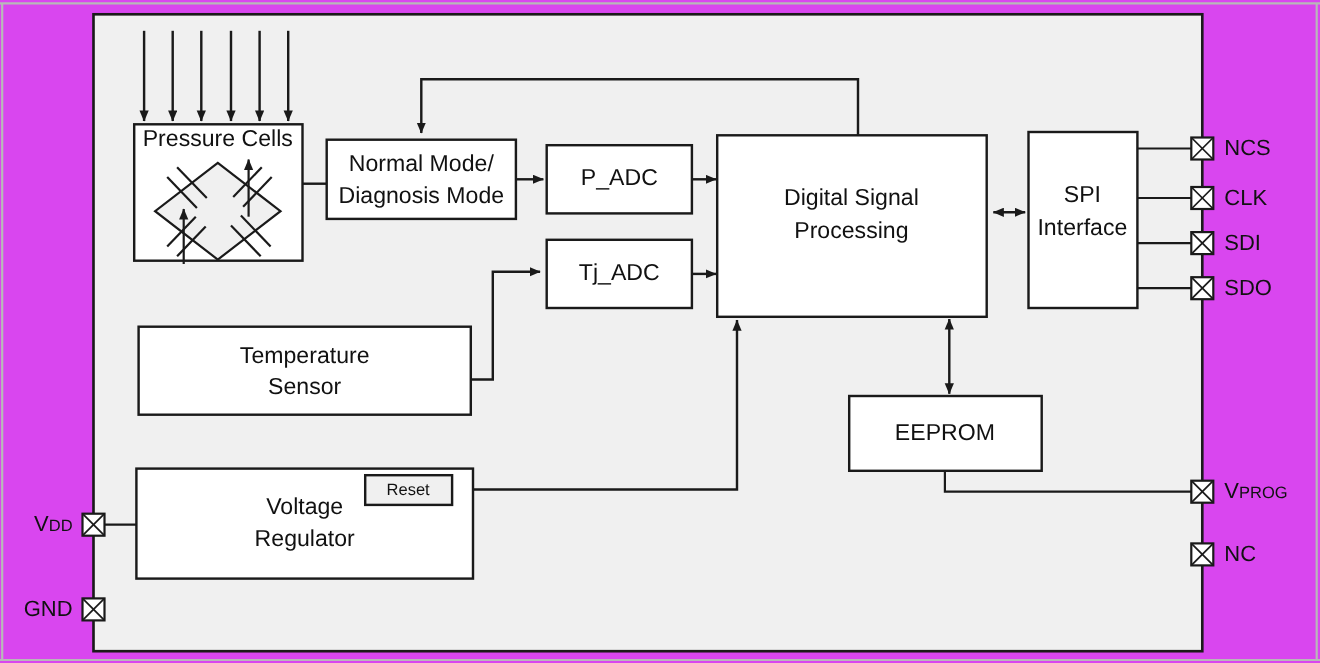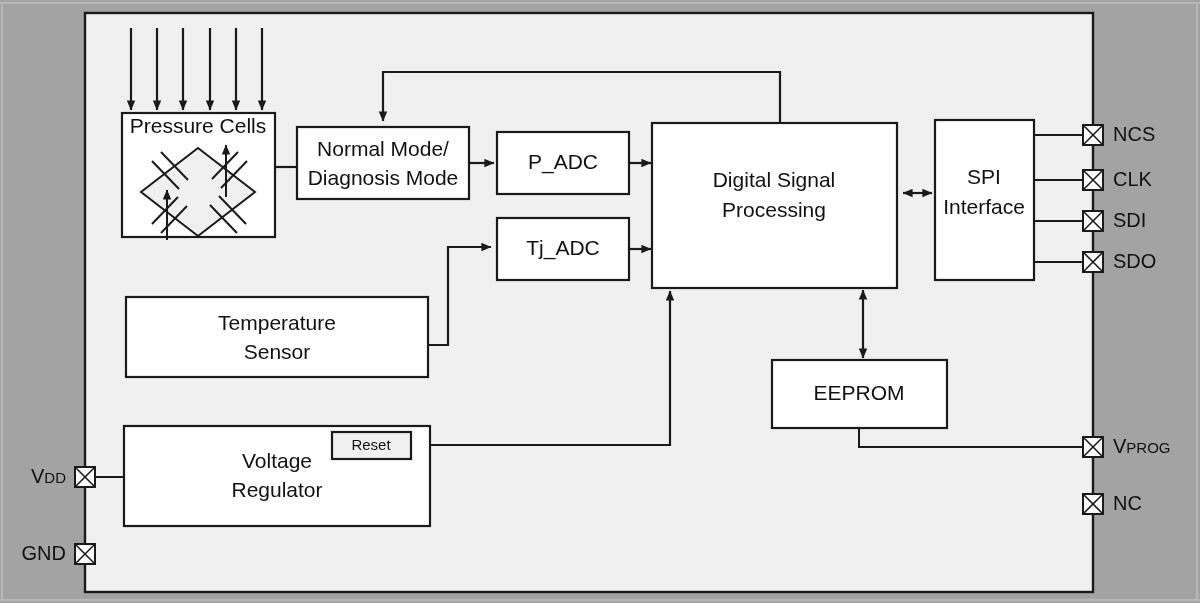--- a/index.html
+++ b/index.html
@@ -10,21 +10,21 @@
   body {
     width: 1200px;
     height: 603px;
     font-family: "Liberation Sans", sans-serif;
     overflow: hidden;
   }
   #root {
     position: relative;
     width: 1200px;
     height: 603px;
-    background: #a3a3a3;
+    background: #d946ef;
   }
   svg#diagram {
     position: absolute;
     left: 0;
     top: 0;
     width: 1200px;
     height: 603px;
     display: block;
   }
   .blk-fill   { fill: #ffffff; stroke: #1a1a1a; stroke-width: 2.2; }

